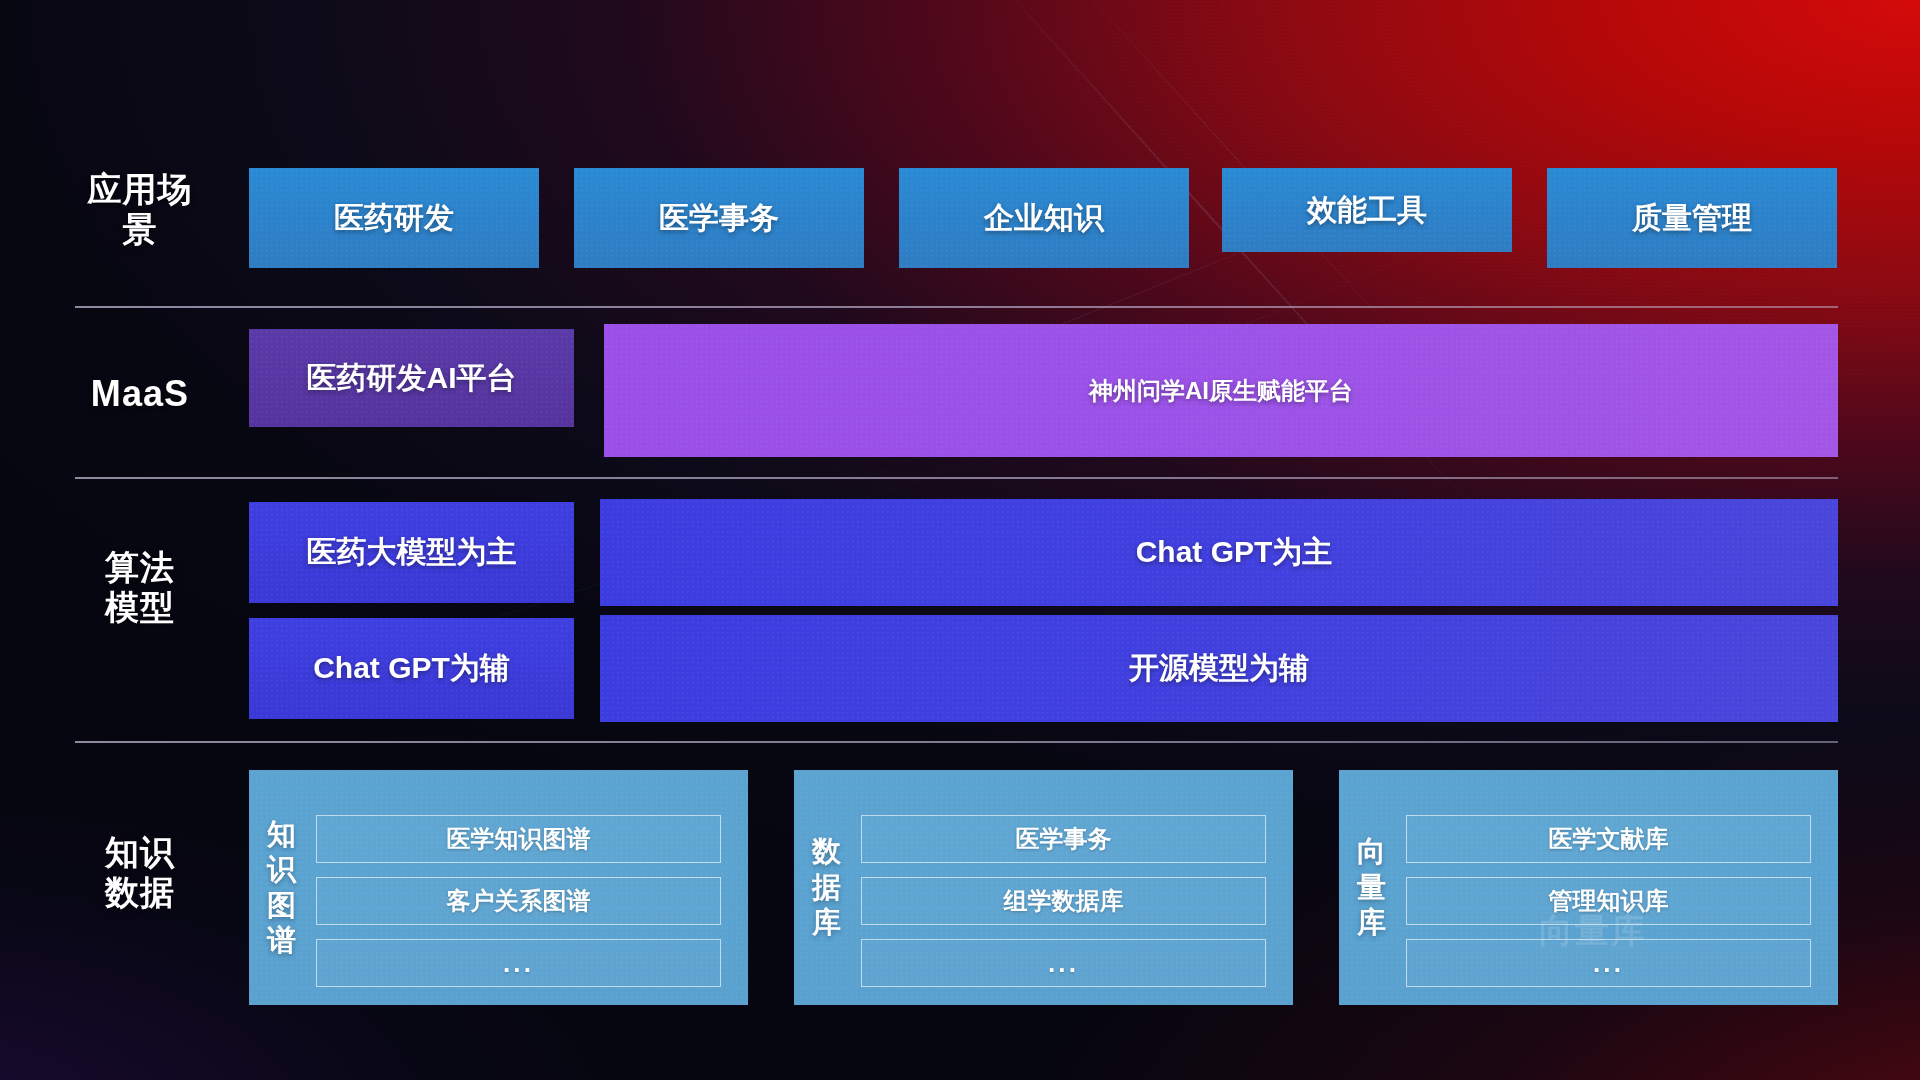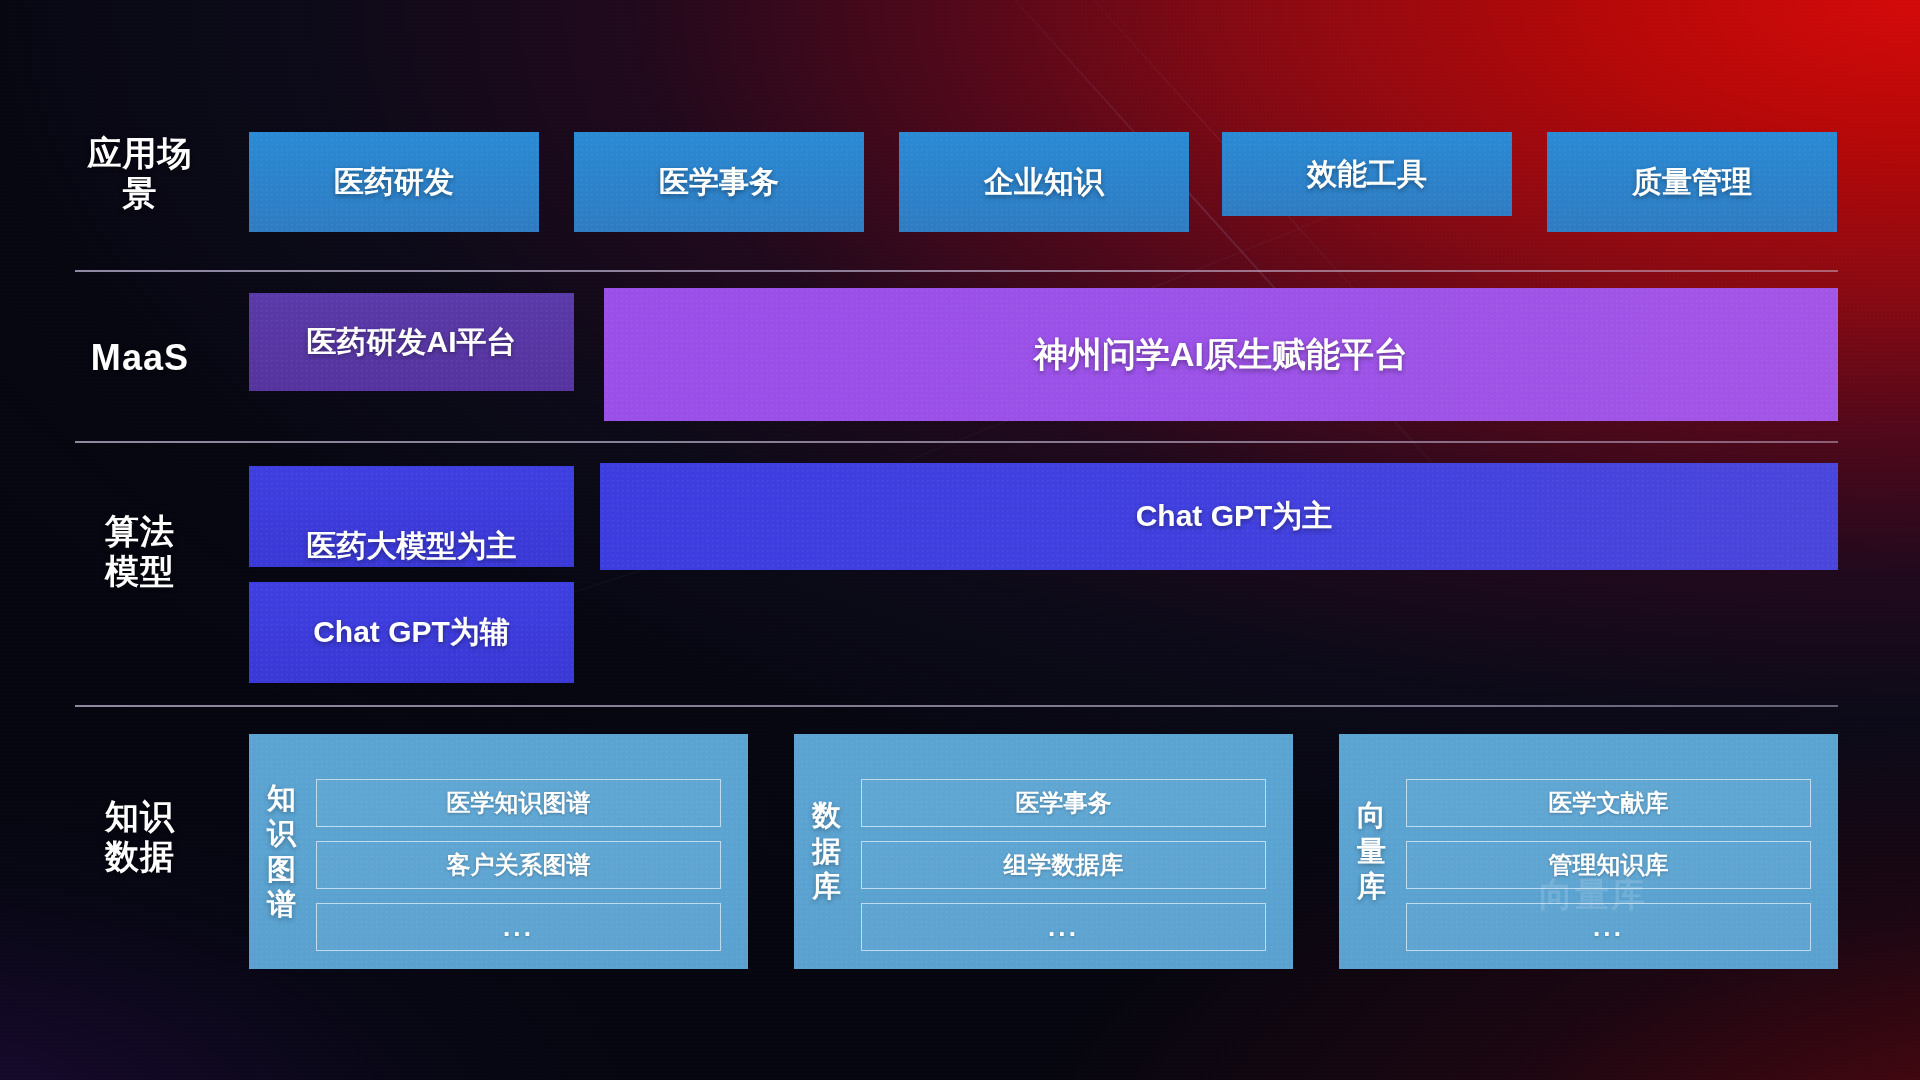--- a/index.html
+++ b/index.html
@@ -35,20 +35,21 @@
     position:absolute;
     background:linear-gradient(90deg, rgba(255,255,255,0) 0%, rgba(170,190,255,.30) 45%, rgba(255,255,255,0) 100%);
     transform-origin:left center;
     pointer-events:none;
   }
 
   
   #diagram{
     position:absolute; inset:0;
     z-index:5;
+    margin-top:36px;
   }
   .row-label{
     position:absolute;
     color:#ffffff;
     font-weight:700;
     text-align:center;
     letter-spacing:.03em;
     line-height:1.18;
     text-shadow:0 1px 4px rgba(0,0,0,.55);
   }
@@ -68,21 +69,21 @@
   }
   .box::after{
     content:"";
     position:absolute; inset:0;
     background-image:radial-gradient(rgba(255,255,255,.10) 1px, transparent 1px);
     background-size:5px 5px;
     opacity:.5; pointer-events:none;
   }
   .app-box{ background:linear-gradient(180deg,#2a8ad4 0%,#2c83cb 50%,#2f7cc2 100%); font-size:30px; }
   .maas-left{ background:linear-gradient(180deg,#5a3aa8 0%,#55349f 100%); font-size:30px; }
-  .maas-right{ background:linear-gradient(90deg,#9a4fe8 0%,#9b52e8 45%,#a355e6 100%); font-size:34px; }
+  .maas-right{ background:linear-gradient(90deg,#9a4fe8 0%,#9b52e8 45%,#a355e6 100%); font-size:24px; }
   .algo-left{ background:linear-gradient(180deg,#3f3ee0 0%,#3a39d6 100%); font-size:30px; }
   .algo-right{ background:linear-gradient(100deg,#3d3cdf 0%,#4140df 50%,#4a46db 100%); font-size:30px; }
 
   
   .kpanel{
     position:absolute;
     background:linear-gradient(180deg,#5ba4d2 0%,#5aa1cf 100%);
     display:flex; align-items:stretch;
     overflow:hidden;
   }
@@ -172,29 +173,32 @@
     <span>神州问学AI原生赋能平台</span>
   </div>
 
   <div class="divider" style="left:75px; top:441px; width:1763px;"></div>
 
   <div class="row-label" style="left:75px; top:511px; width:130px; font-size:34px;">
     <div>算法</div>
     <div>模型</div>
   </div>
 
-  <div class="box algo-left" style="left:249px; top:466px; width:325px; height:101px;align-items:flex-end;">
+  <div class="box algo-left" style="left:249px; top:466px; width:325px; height:101px;">
     <span>医药大模型为主</span>
   </div>
   <div class="box algo-left" style="left:249px; top:582px; width:325px; height:101px;">
     <span>Chat GPT为辅</span>
   </div>
 
   <div class="box algo-right" style="left:600px; top:463px; width:1238px; height:107px;padding-left:30px;">
     <span>Chat GPT为主</span>
+  </div>
+  <div class="box algo-right" style="left:600px; top:579px; width:1238px; height:107px;">
+    <span>开源模型为辅</span>
   </div>
 
   <div class="divider" style="left:75px; top:705px; width:1763px;"></div>
 
   <div class="row-label" style="left:75px; top:796px; width:130px; font-size:34px;">
     <div>知识</div>
     <div>数据</div>
   </div>
 
   <div class="kpanel" style="left:249px; top:734px; width:499px; height:235px;">

